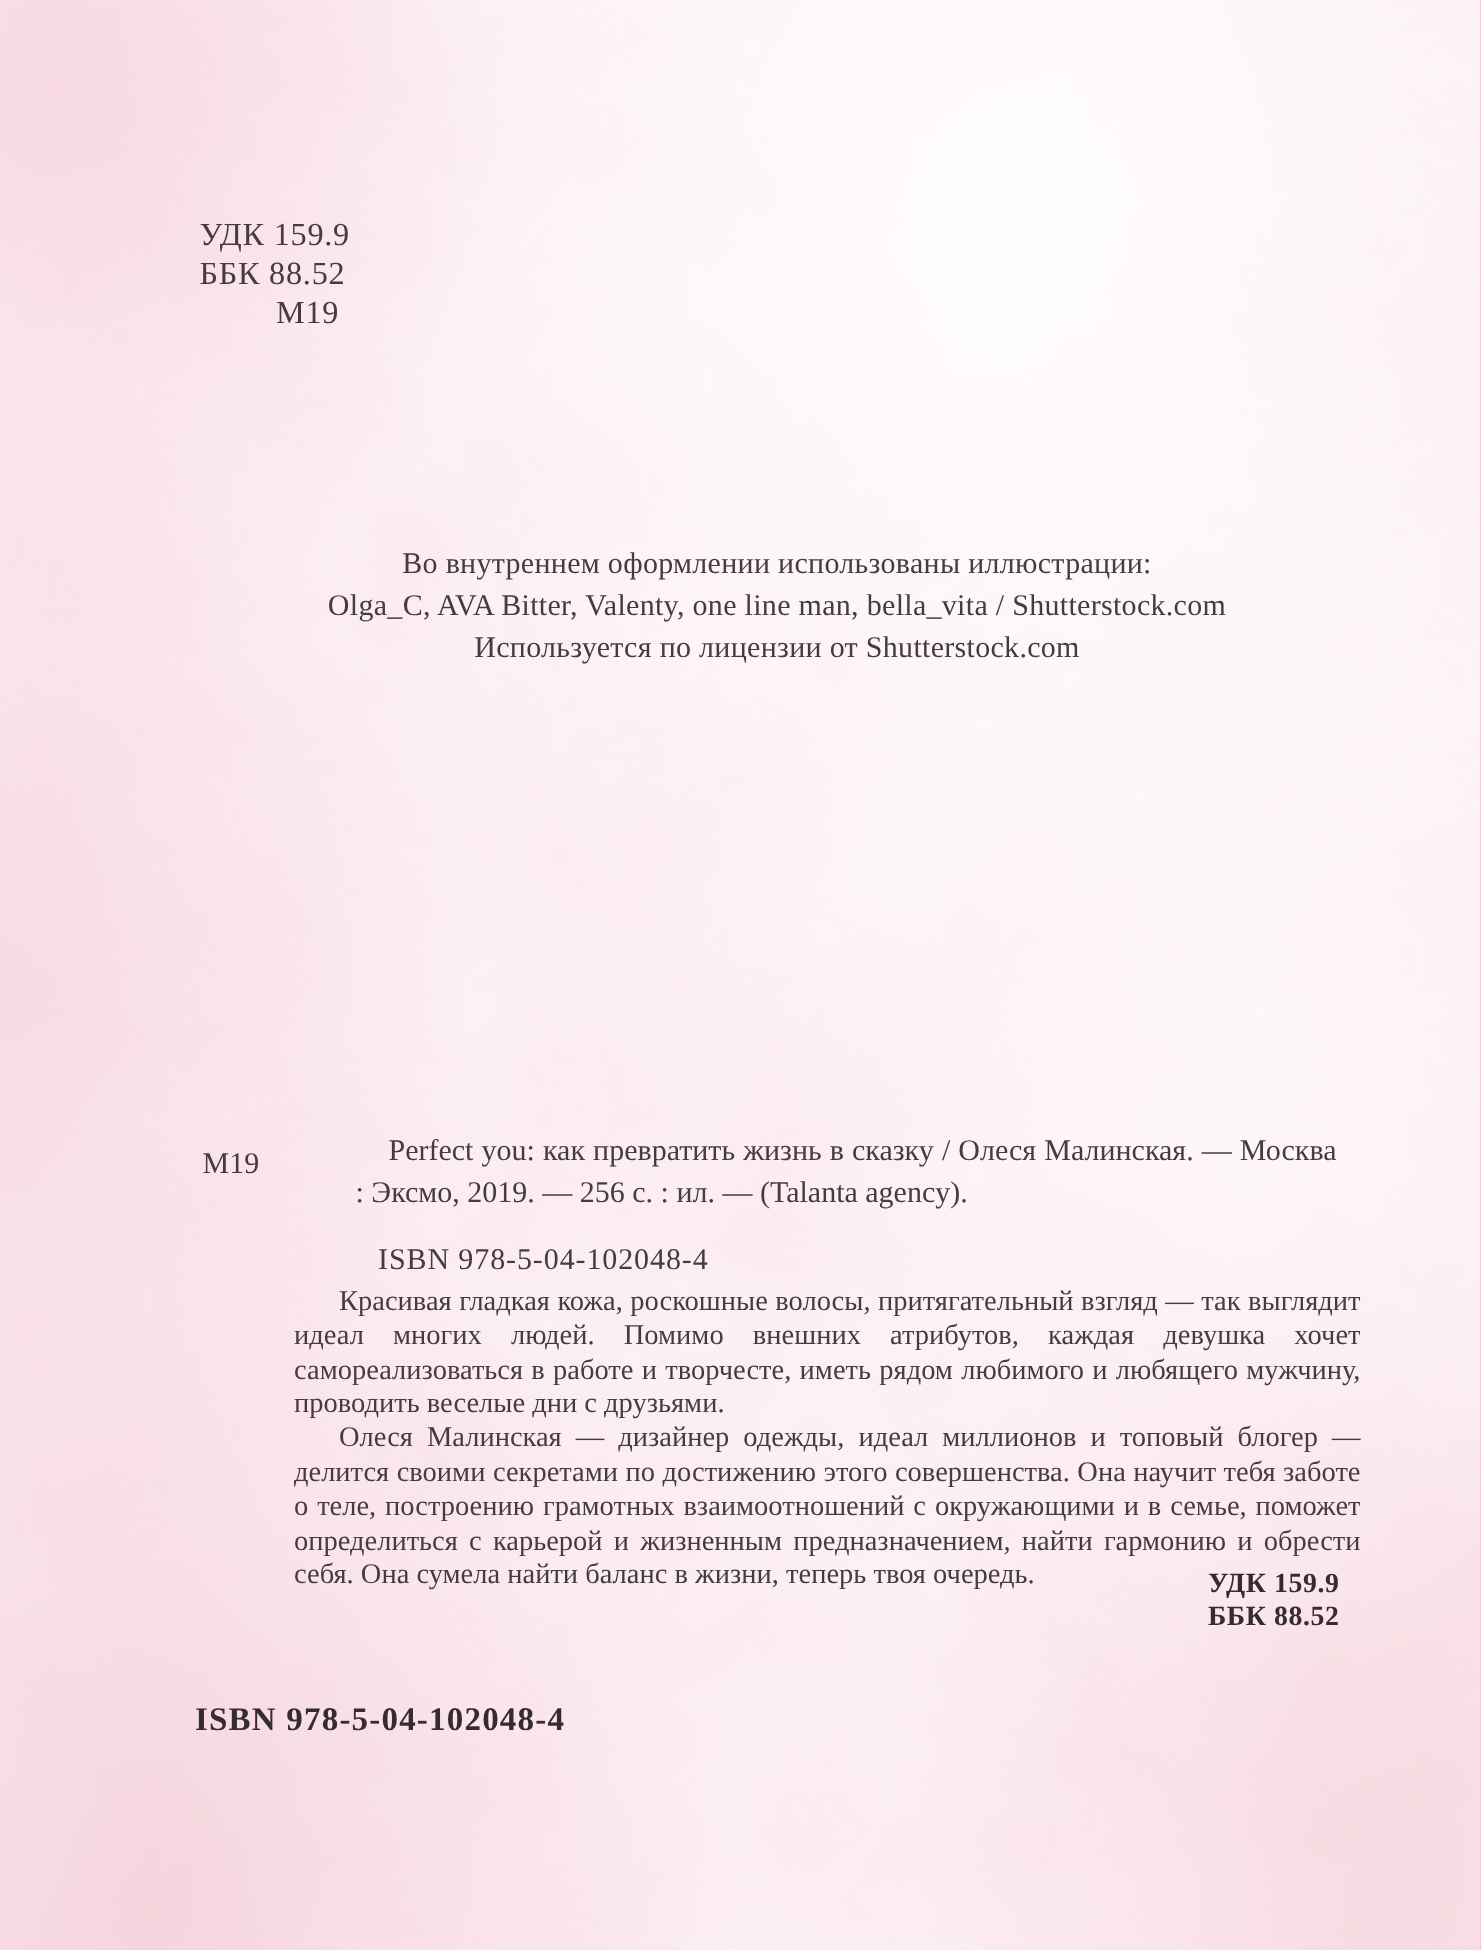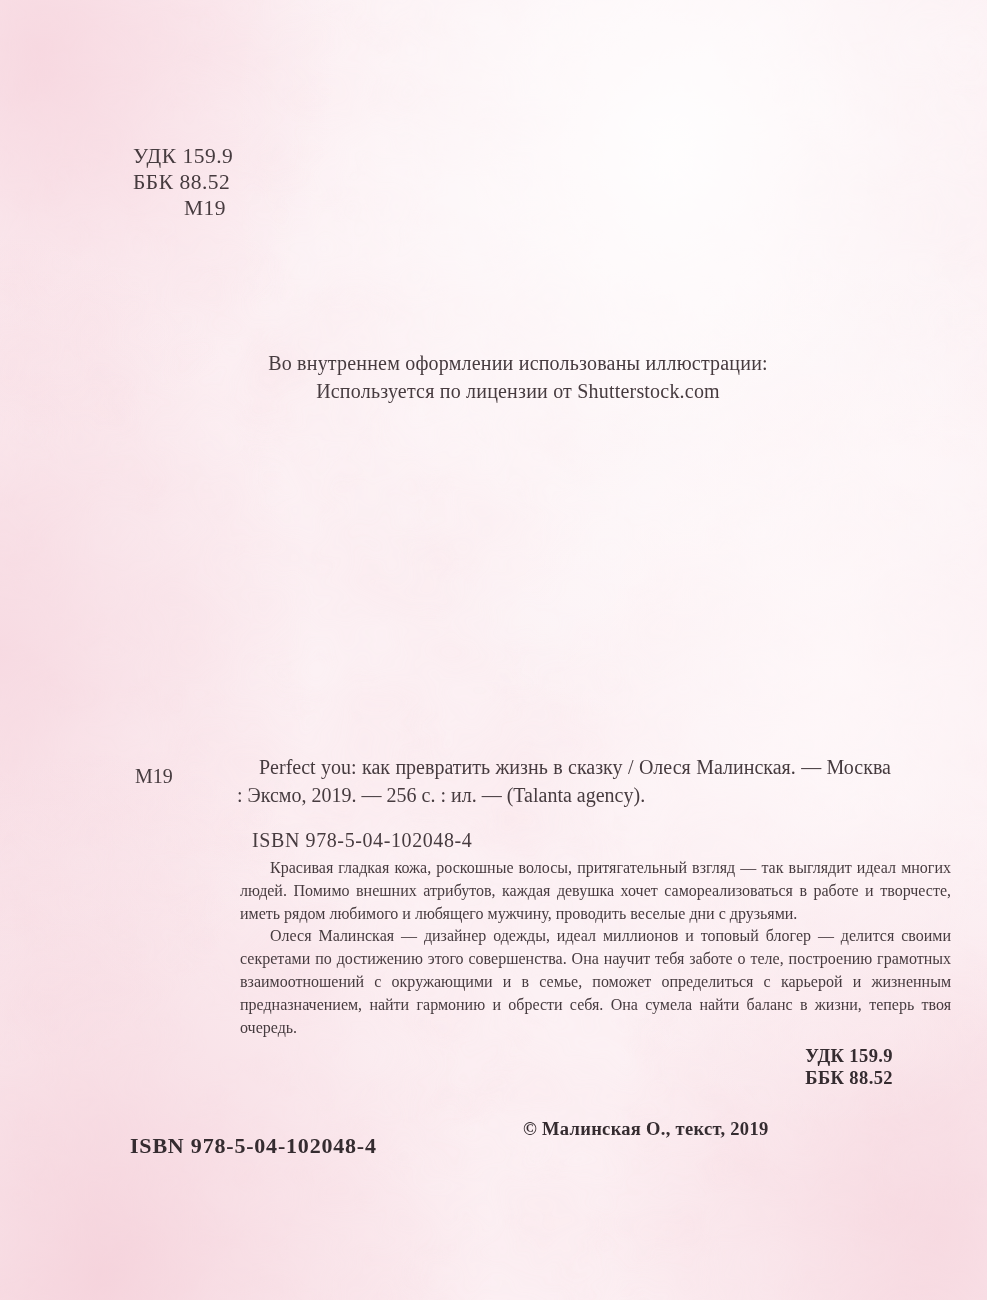--- a/index.html
+++ b/index.html
@@ -40,21 +40,21 @@
     letter-spacing: 0.5px;
   }
   .top-codes .author-sign-line {
     padding-left: 51px;
   }
 
   
   .credits {
     position: absolute;
     left: 130px;
-    top: 349px;
+    top: 362px;
     width: 776px;
     text-align: center;
     font-size: 20px;
     line-height: 28px;
     letter-spacing: 0.2px;
   }
 
   
   .catalog-sign {
     position: absolute;
@@ -87,24 +87,23 @@
     font-size: 20px;
     letter-spacing: 0.6px;
   }
 
   
   .annotation {
     position: absolute;
     left: 196px;
     top: 857px;
     width: 711px;
-    font-size: 16px;
+    font-size: 19px;
     line-height: 22.8px;
     text-align: justify;
-    margin-left: 44px;
   }
   .annotation p {
     margin: 0;
     text-indent: 30px;
     hyphens: auto;
   }
 
   
   .bottom-codes {
     position: absolute;
@@ -199,20 +198,21 @@
   <div class="content">
 
     <div class="top-codes">
       <div>УДК 159.9</div>
       <div>ББК 88.52</div>
       <div class="author-sign-line">М19</div>
     </div>
 
     <div class="credits">
       <div>Во внутреннем оформлении использованы иллюстрации:</div>
+      <div>Olga_C, AVA Bitter, Valenty, one line man, bella_vita / Shutterstock.com</div>
       <div>Используется по лицензии от Shutterstock.com</div>
     </div>
 
     <div class="catalog-sign">М19</div>
 
     <div class="catalog">
       <p class="catalog-desc">Perfect you: как превратить жизнь в сказку / Олеся Малинская. — Москва : Эксмо, 2019. — 256 с. : ил. — (Talanta agency).</p>
     </div>
 
     <div class="catalog-isbn">ISBN 978-5-04-102048-4</div>
@@ -223,17 +223,16 @@
     </div>
 
     <div class="bottom-codes">
       <div>УДК 159.9</div>
       <div>ББК 88.52</div>
     </div>
 
     <div class="footer-isbn">ISBN 978-5-04-102048-4</div>
 
     <div class="copyrights">
-      <div>© Малинская О., текст, 2019</div>
     </div>
 
   </div>
 </div>
 
 </body></html>

